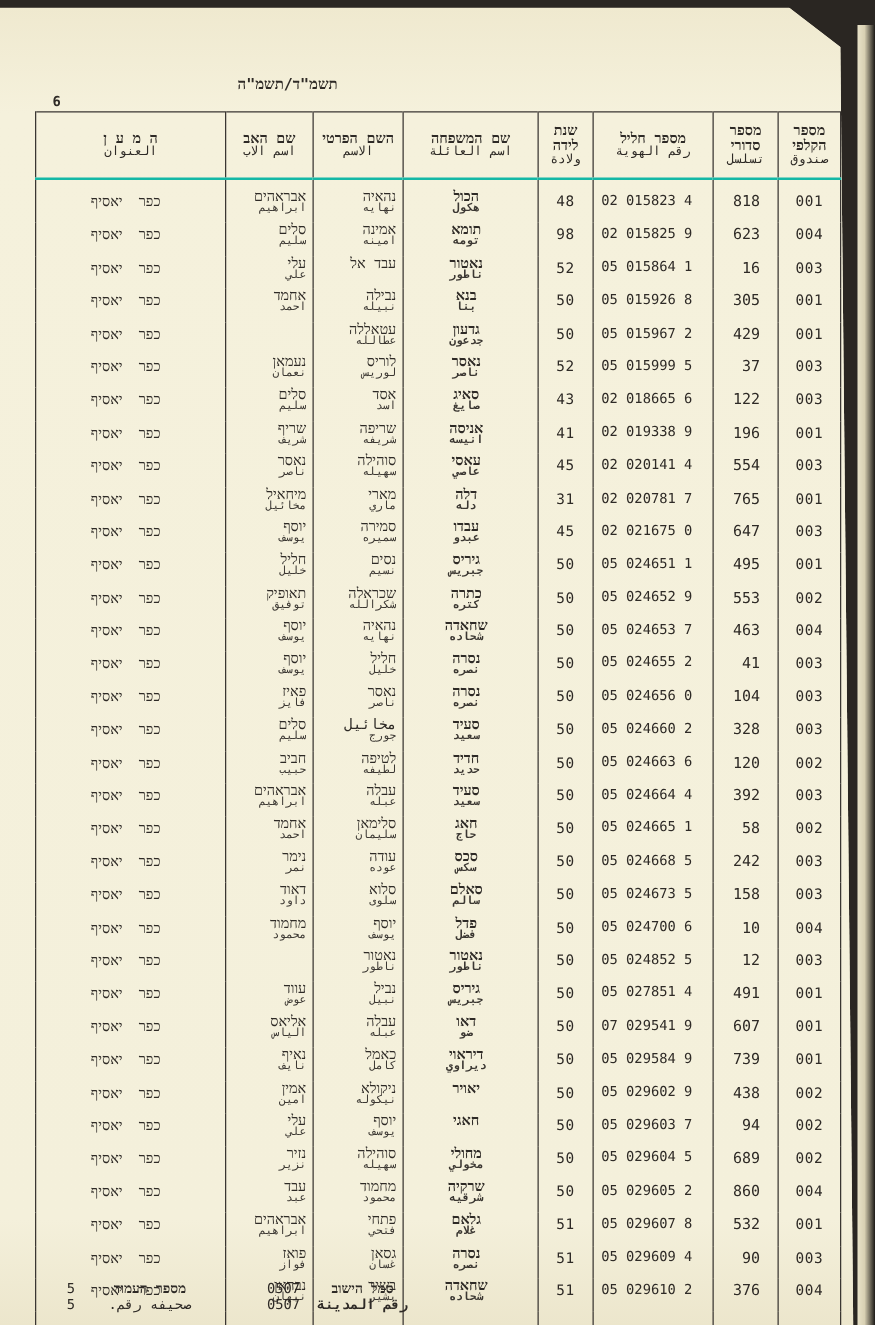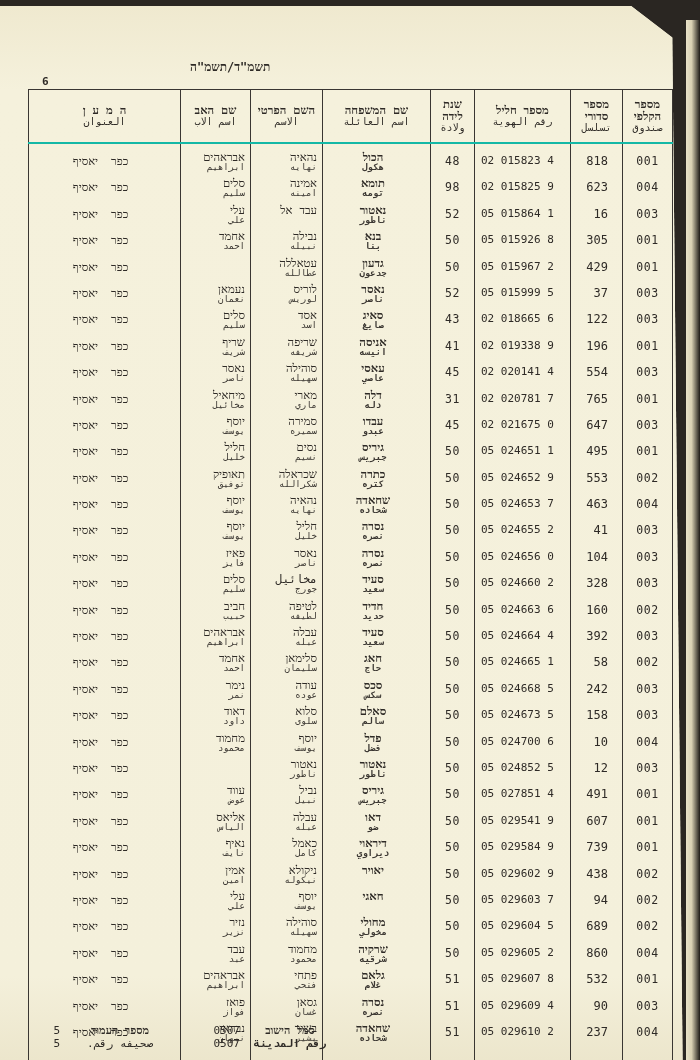--- a/index.html
+++ b/index.html
@@ -266,21 +266,21 @@
         <td class="ser">328</td>
         <td class="idn">05 024660 2</td>
         <td class="num">50</td>
         <td class="name fam"><span class="inner"><span>סעיד</span><span class="ar">سعيد</span></span></td>
         <td class="name"><span>مخائيل</span><span class="ar">جورج</span></td>
         <td class="name"><span>סלים</span><span class="ar">سليم</span></td>
         <td class="addr">כפר יאסיף</td>
       </tr>
       <tr class="row">
         <td class="num">002</td>
-        <td class="ser">160</td>
+        <td class="ser">120</td>
         <td class="idn">05 024663 6</td>
         <td class="num">50</td>
         <td class="name fam"><span class="inner"><span>חדיד</span><span class="ar">حديد</span></span></td>
         <td class="name"><span>לטיפה</span><span class="ar">لطيفه</span></td>
         <td class="name"><span>חביב</span><span class="ar">حبيب</span></td>
         <td class="addr">כפר יאסיף</td>
       </tr>
       <tr class="row">
         <td class="num">003</td>
         <td class="ser">392</td>
@@ -347,21 +347,21 @@
         <td class="idn">05 027851 4</td>
         <td class="num">50</td>
         <td class="name fam"><span class="inner"><span>גיריס</span><span class="ar">جبريس</span></span></td>
         <td class="name"><span>נביל</span><span class="ar">نبيل</span></td>
         <td class="name"><span>עווד</span><span class="ar">عوض</span></td>
         <td class="addr">כפר יאסיף</td>
       </tr>
       <tr class="row">
         <td class="num">001</td>
         <td class="ser">607</td>
-        <td class="idn">05 029541 9</td>
+        <td class="idn">07 029541 9</td>
         <td class="num">50</td>
         <td class="name fam"><span class="inner"><span>דאו</span><span class="ar">ضو</span></span></td>
         <td class="name"><span>עבלה</span><span class="ar">عبله</span></td>
         <td class="name"><span>אליאס</span><span class="ar">الياس</span></td>
         <td class="addr">כפר יאסיף</td>
       </tr>
       <tr class="row">
         <td class="num">001</td>
         <td class="ser">739</td>
         <td class="idn">05 029584 9</td>
@@ -426,21 +426,21 @@
         <td class="ser">90</td>
         <td class="idn">05 029609 4</td>
         <td class="num">51</td>
         <td class="name fam"><span class="inner"><span>נסרה</span><span class="ar">نصره</span></span></td>
         <td class="name"><span>גסאן</span><span class="ar">غسان</span></td>
         <td class="name"><span>פואז</span><span class="ar">فواز</span></td>
         <td class="addr">כפר יאסיף</td>
       </tr>
       <tr class="row">
         <td class="num">004</td>
-        <td class="ser">237</td>
+        <td class="ser">376</td>
         <td class="idn">05 029610 2</td>
         <td class="num">51</td>
         <td class="name fam"><span class="inner"><span>שחאדה</span><span class="ar">شحاده</span></span></td>
         <td class="name"><span>בשיר</span><span class="ar">بشير</span></td>
         <td class="name"><span>נבהאן</span><span class="ar">نبهان</span></td>
         <td class="addr">כפר יאסיף</td>
       </tr>
       <tr class="spacer">
         <td></td>
         <td></td>

